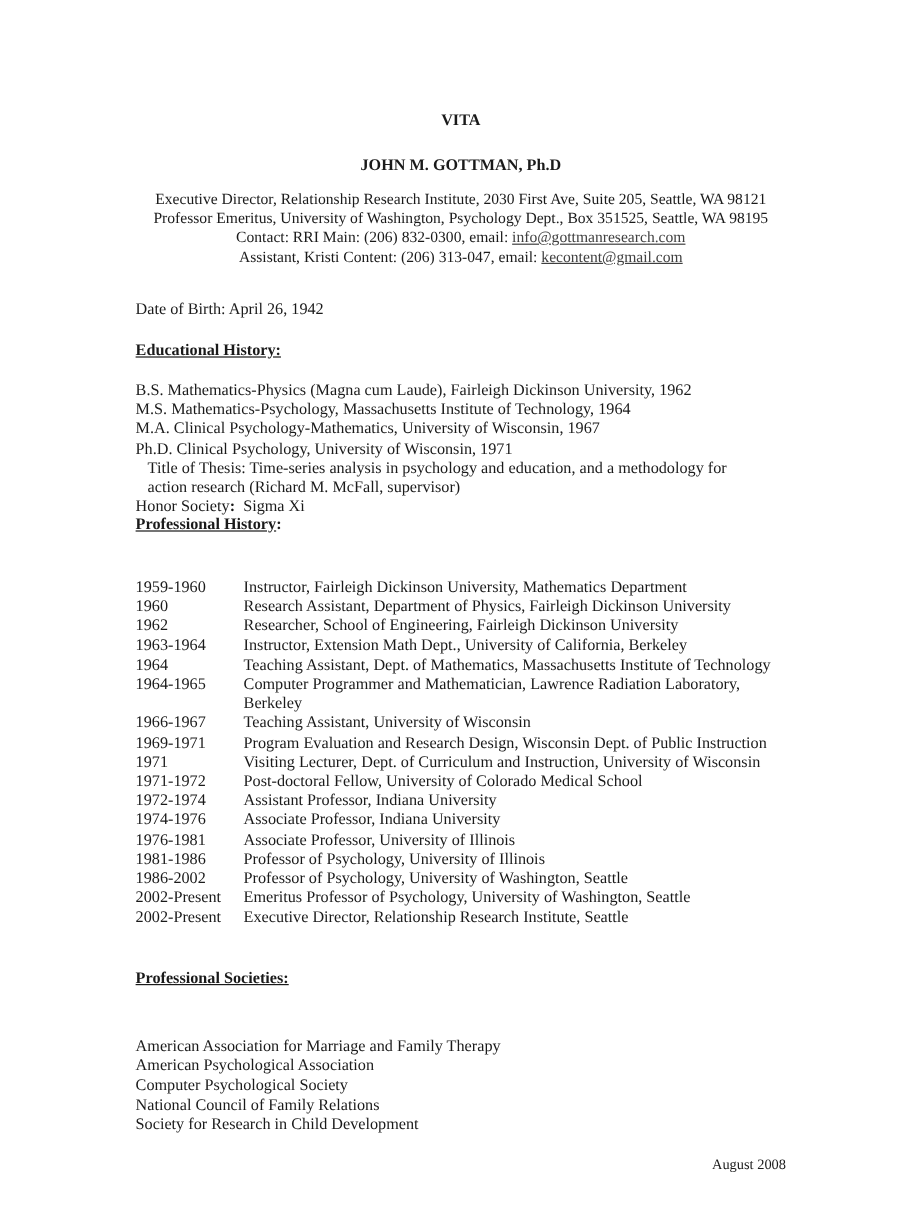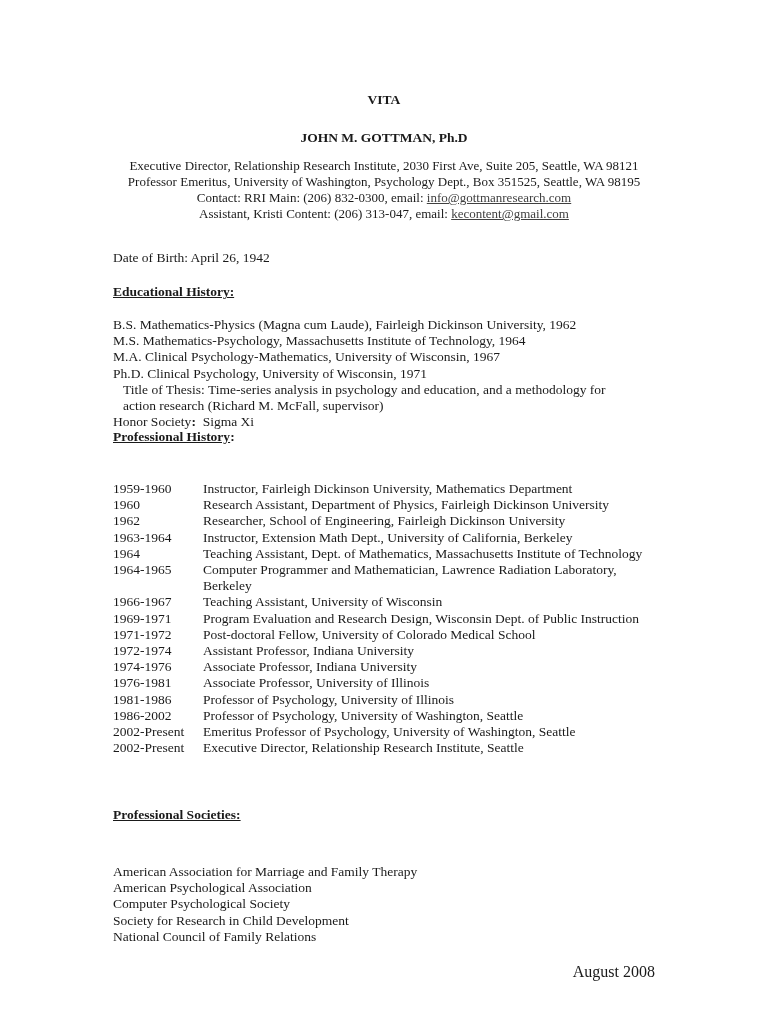--- a/index.html
+++ b/index.html
@@ -22,21 +22,21 @@
     .edu { top: 317px; line-height: 16.2px; }
     .edu .indent { padding-left: 10px; }
     .bold-colon { font-weight: bold; }
     .h-prof { top: 429px; }
     .prof { top: 481px; line-height: 16.2px; }
     .prof .row { display: flex; }
     .prof .yr { width: 90px; flex: none; }
     .prof .desc { width: 460px; white-space: normal; }
     .h-soc { top: 807px; }
     .soc { top: 840px; line-height: 16.2px; margin-top: 24px; }
-    .footer { position: absolute; right: 113px; top: 963px; font-size: 16px; }
+    .footer { position: absolute; right: 113px; top: 963px; font-size: 12px; }
   </style>
 </head>
 <body>
 
 <div class="page">
   <div class="center title">VITA</div>
   <div class="center name">JOHN M. GOTTMAN, Ph.D</div>
 
   <div class="center header-lines">
     <div>Executive Director, Relationship Research Institute, 2030 First Ave, Suite 205, Seattle, WA 98121</div>
@@ -86,20 +86,24 @@
       </div>
       <div class="row">
         <span class="yr">1966-1967</span>
         <span class="desc">Teaching Assistant, University of Wisconsin</span>
       </div>
       <div class="row">
         <span class="yr">1969-1971</span>
         <span class="desc">Program Evaluation and Research Design, Wisconsin Dept. of Public Instruction</span>
       </div>
       <div class="row">
+        <span class="yr">1971</span>
+        <span class="desc">Visiting Lecturer, Dept. of Curriculum and Instruction, University of Wisconsin</span>
+      </div>
+      <div class="row">
         <span class="yr">1971-1972</span>
         <span class="desc">Post-doctoral Fellow, University of Colorado Medical School</span>
       </div>
       <div class="row">
         <span class="yr">1972-1974</span>
         <span class="desc">Assistant Professor, Indiana University</span>
       </div>
       <div class="row">
         <span class="yr">1974-1976</span>
         <span class="desc">Associate Professor, Indiana University</span>
@@ -124,18 +128,18 @@
         <span class="yr">2002-Present</span>
         <span class="desc">Executive Director, Relationship Research Institute, Seattle</span>
       </div>
     </div>
 
   <div class="abs heading h-soc"><span class="u">Professional Societies:</span></div>
   <div class="abs soc" id="soc-list">
       <div>American Association for Marriage and Family Therapy</div>
       <div>American Psychological Association</div>
       <div>Computer Psychological Society</div>
+      <div>National Council of Family Relations</div>
       <div>Society for Research in Child Development</div>
-      <div>National Council of Family Relations</div>
     </div>
 
   <div class="footer">August 2008</div>
 </div>
 
 </body></html>

